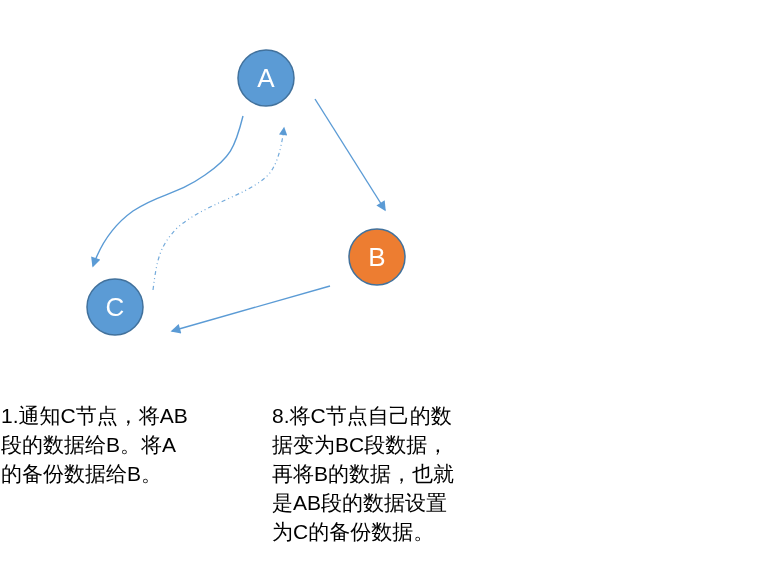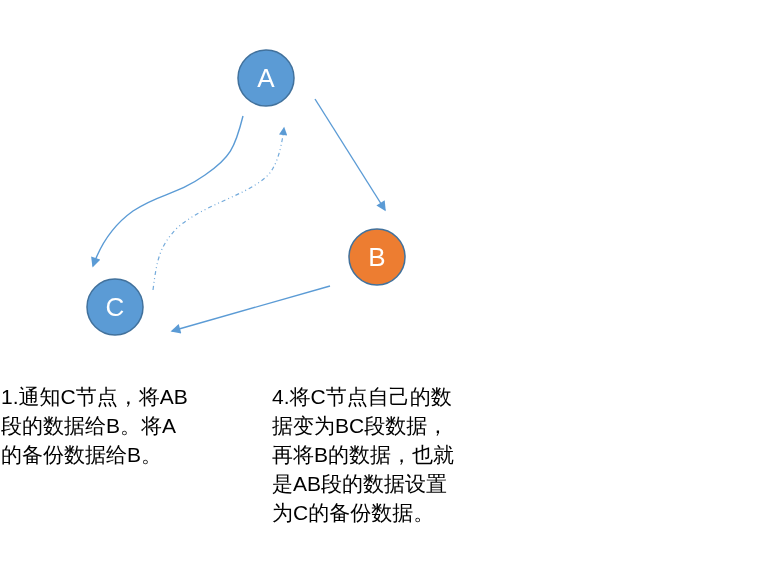--- a/index.html
+++ b/index.html
@@ -46,20 +46,21 @@
     text-anchor: middle;
     font-family: "Liberation Sans", "DejaVu Sans", sans-serif;
   }
   .note {
     position: absolute;
     color: var(--text_black, #000000);
     font-size: 21px;
     line-height: 29px;
     white-space: pre-line;
     letter-spacing: 0px;
+    margin-top: 19px;
   }
   #note-step1 { left: 1px;   top: 382px; width: 250px; }
   #note-step2 { left: 272px; top: 382px; width: 250px; }
   #note-step3 { left: 570px; top: 382px; width: 210px; }
 </style>
 </head>
 <body>
 
 <div id="app">
 
@@ -91,20 +92,20 @@
     <g>
       <circle class="node-circle blue" cx="115" cy="307" r="28"></circle>
       <text class="node-label" x="115" y="316">C</text>
     </g>
   </svg>
 
   <div class="note" id="note-step1">1.通知C节点，将AB
 段的数据给B。将A
 的备份数据给B。</div>
 
-  <div class="note" id="note-step2">4.将C节点自己的数
+  <div class="note" id="note-step2">8.将C节点自己的数
 据变为BC段数据，
 再将B的数据，也就
 是AB段的数据设置
 为C的备份数据。</div>
 
 
 </div>
 
 </body></html>

